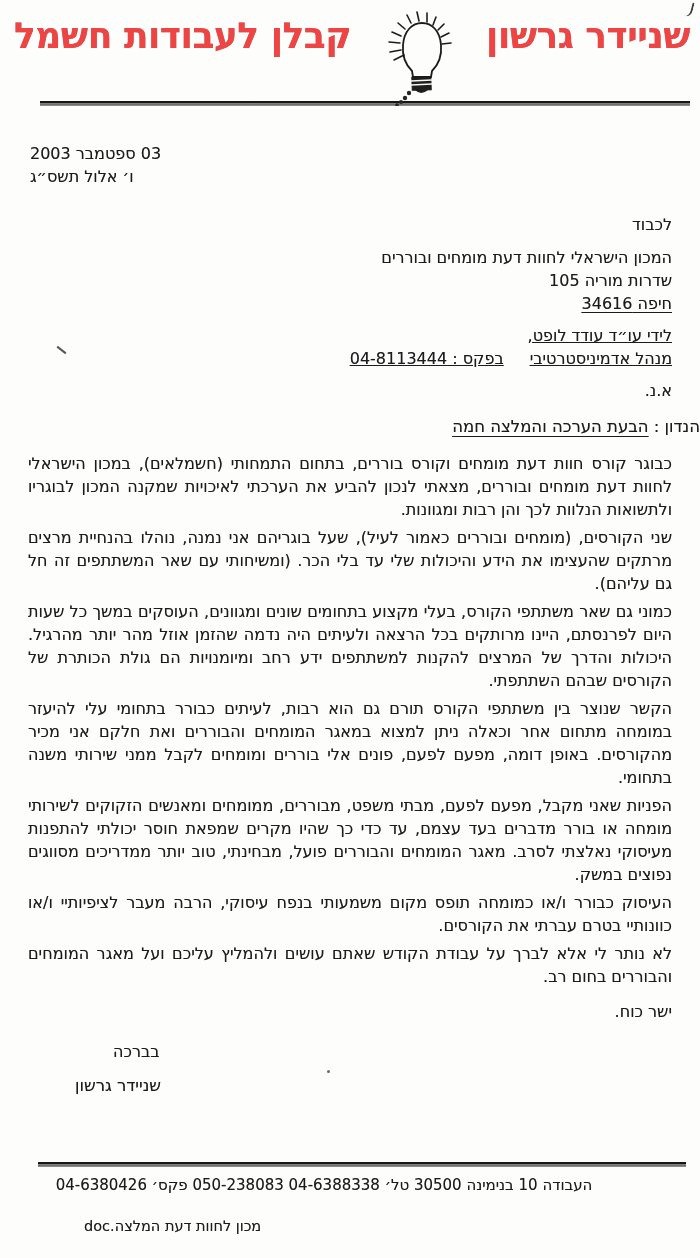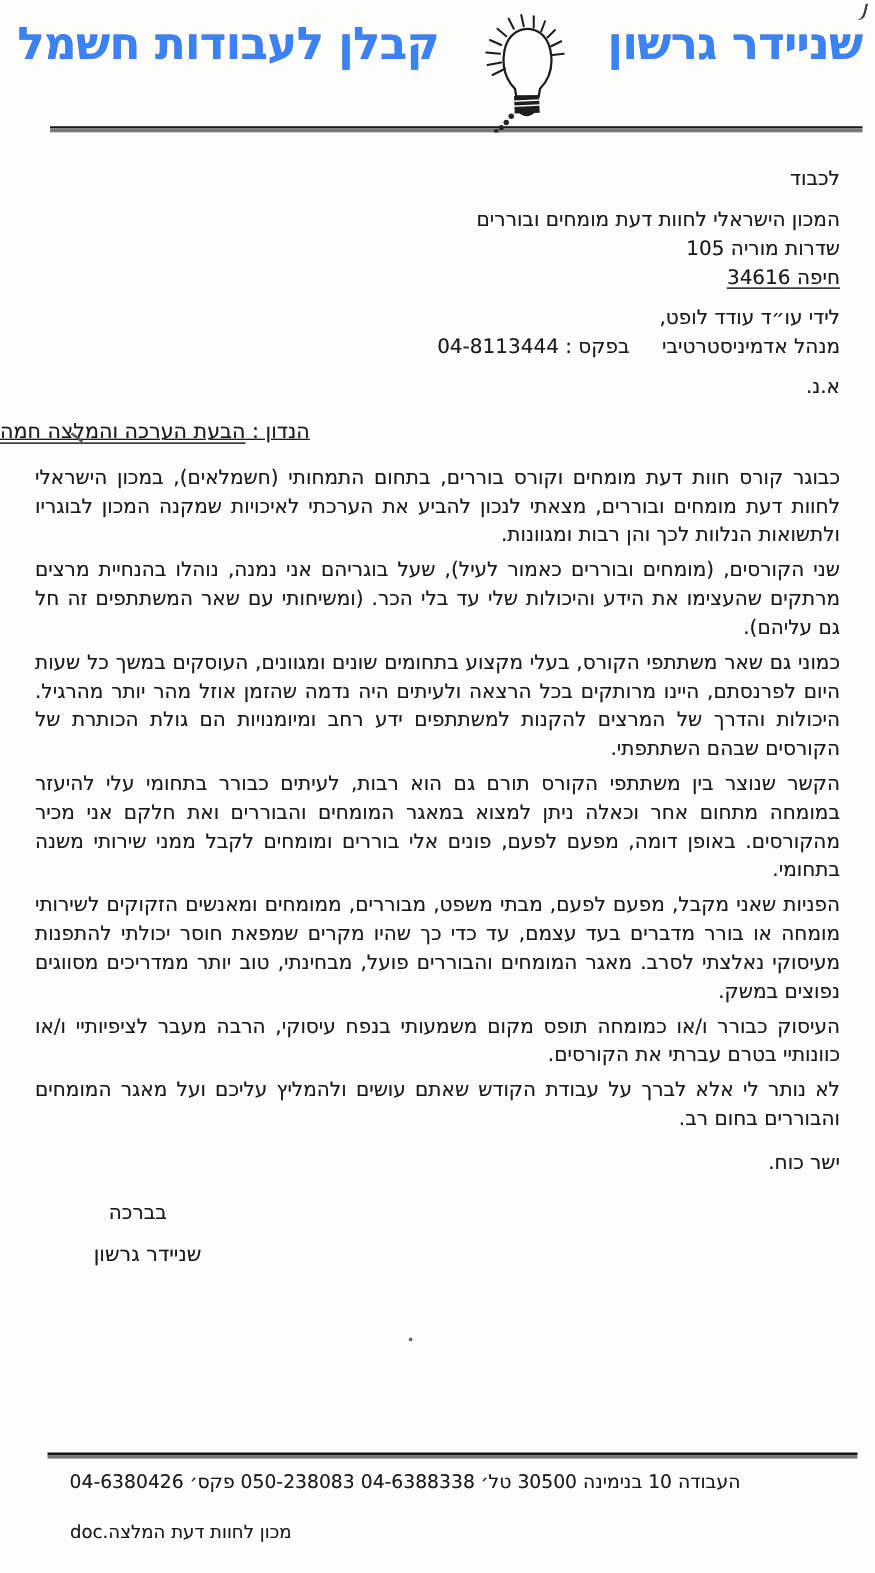--- a/index.html
+++ b/index.html
@@ -19,54 +19,54 @@
     text-shadow: 0 0 0.4px rgba(20,20,20,0.45);
   }
 
   
   .letter-header {
     display: flex; justify-content: space-between; align-items: flex-start;
     padding: 10px 10px 0 14px; height: 101px;
   }
   .brand-name, .brand-title {
     font-size: 36px; font-weight: bold; letter-spacing: -0.5px;
-    line-height: 1.1; white-space: nowrap; color: #3b82f6; padding-top: 6px;
+    line-height: 1.1; white-space: nowrap; color: #ef4444; padding-top: 6px;
   }
   .bulb-wrap { flex: none; width: 84px; height: 96px; margin-top: 0; }
 
   .rule { height: 5px; background: linear-gradient(180deg,#161616 0%,#161616 34%,#8a8a8a 34%,#6f6f6f 72%,#9a9a9a 100%); }
   .rule-top { margin: 0 10px 0 40px; }
   .rule-bottom { margin: 0 14px 0 38px; }
 
   
   .date-block { margin: 36px 0 0; padding: 0 30px; text-align: left; font-size: 16px; line-height: 23px; }
   .salutation { margin-top: 25px; padding: 0 28px; font-size: 16px; line-height: 23px; }
   .recipient-block { margin-top: 10px; padding: 0 28px; font-size: 16px; line-height: 23px; }
   .recipient-city { text-decoration: underline; text-decoration-thickness: 1px; text-underline-offset: 3px; }
-  .attn-block { margin-top: 9px; padding: 0 28px; font-size: 16px; line-height: 23px; }
+  .attn-block { margin-top: 9px; padding: 0 28px; font-size: 16px; line-height: 23px; text-decoration: underline; }
   .fax-value { margin-right: 26px; text-align: right; }
   .greeting { margin-top: 9px; padding: 0 28px; font-size: 16px; line-height: 23px; }
 
-  .subject-line { margin-top: 13px; text-align: left; font-size: 16.5px; line-height: 23px; text-decoration: underline; }
+  .subject-line { margin-top: 13px; text-align: right; font-size: 16.5px; line-height: 23px; }
   .subject-title { text-decoration: underline; text-decoration-thickness: 1.2px; text-underline-offset: 4px; }
 
   .body-text { padding: 14px 28px 0; }
   .para {
     margin: 0 0 5px; font-size: 16px; line-height: 23px;
     text-align: justify; text-justify: inter-word;
   }
 
   .thanks { margin-top: 12px; padding: 0 28px; font-size: 16px; line-height: 23px; }
-  .farewell { margin-top: 17px; padding-left: 87px; text-align: left; font-size: 16px; line-height: 23px; }
+  .farewell { margin-top: 17px; padding-left: 113px; text-align: left; font-size: 16px; line-height: 23px; }
   .signature-name { margin-top: 11px; padding-left: 75px; text-align: left; font-size: 16.5px; line-height: 23px; }
 
   
   .letter-footer { position: absolute; left: 0; right: 0; top: 1162px; direction: rtl; }
   .footer-contact { margin-top: 8px; padding-right: 52px; text-align: center; font-size: 15px; line-height: 21px; }
-  .footer-filename { margin-top: 21px; padding-left: 56px; text-align: left; font-size: 14.5px; line-height: 19px; }
+  .footer-filename { margin-top: 21px; padding-left: 84px; text-align: left; font-size: 14.5px; line-height: 19px; }
 
   
   .artifact { position: absolute; }
   .artifact-corner { top: 2px; right: 7px; width: 7px; height: 15px;
     border-right: 2px solid #3d3d3d; border-radius: 0 0 7px 0; transform: rotate(14deg); }
   .artifact-slash { top: 349px; left: 56px; width: 11px; height: 2px; background: #575757; transform: rotate(38deg); }
   .artifact-dot { top: 1070px; left: 327px; width: 3px; height: 3px; background: #6a6a6a; border-radius: 50%; }
 
   svg .ink { stroke: #1c1c1c; fill: none; stroke-linecap: round; }
 </style>
@@ -108,20 +108,24 @@
         <circle cx="24" cy="92" r="2.1" fill="#262626"></circle>
         <circle cx="20" cy="95" r="1.8" fill="#262626"></circle>
       </svg>
     </div>
 
     <div class="brand-title">קבלן לעבודות חשמל</div>
   </div>
 
   <div class="rule rule-top"></div>
 
+  <div class="date-block">
+    <div>03 ספטמבר 2003</div>
+    <div>ו׳ אלול תשס״ג</div>
+  </div>
 
   <div class="salutation">לכבוד</div>
 
   <div class="recipient-block">
     <div>המכון הישראלי לחוות דעת מומחים ובוררים</div>
     <div>שדרות מוריה 105</div>
     <div><span class="recipient-city">חיפה 34616</span></div>
   </div>
 
   <div class="attn-block">

